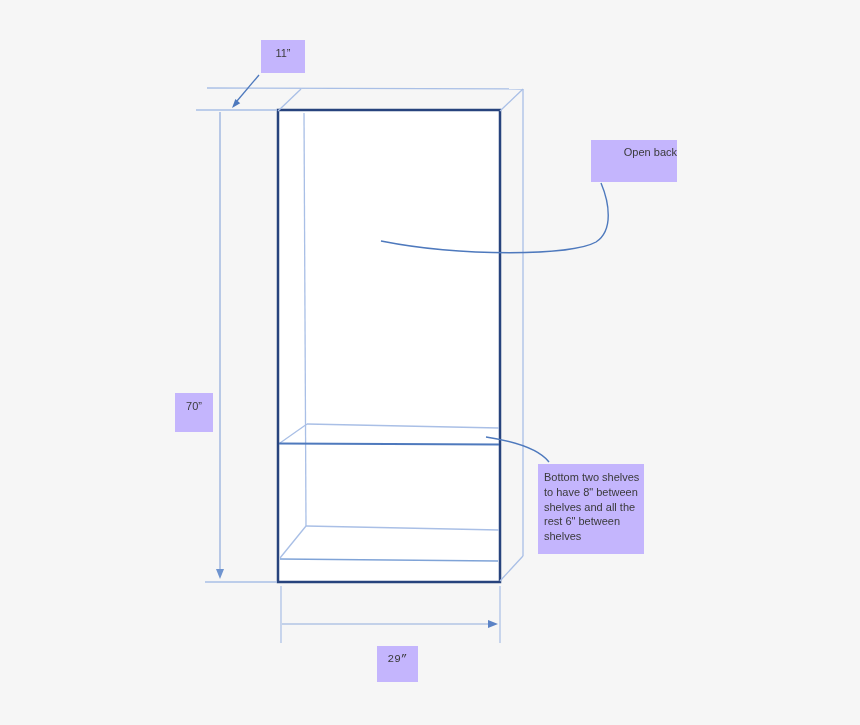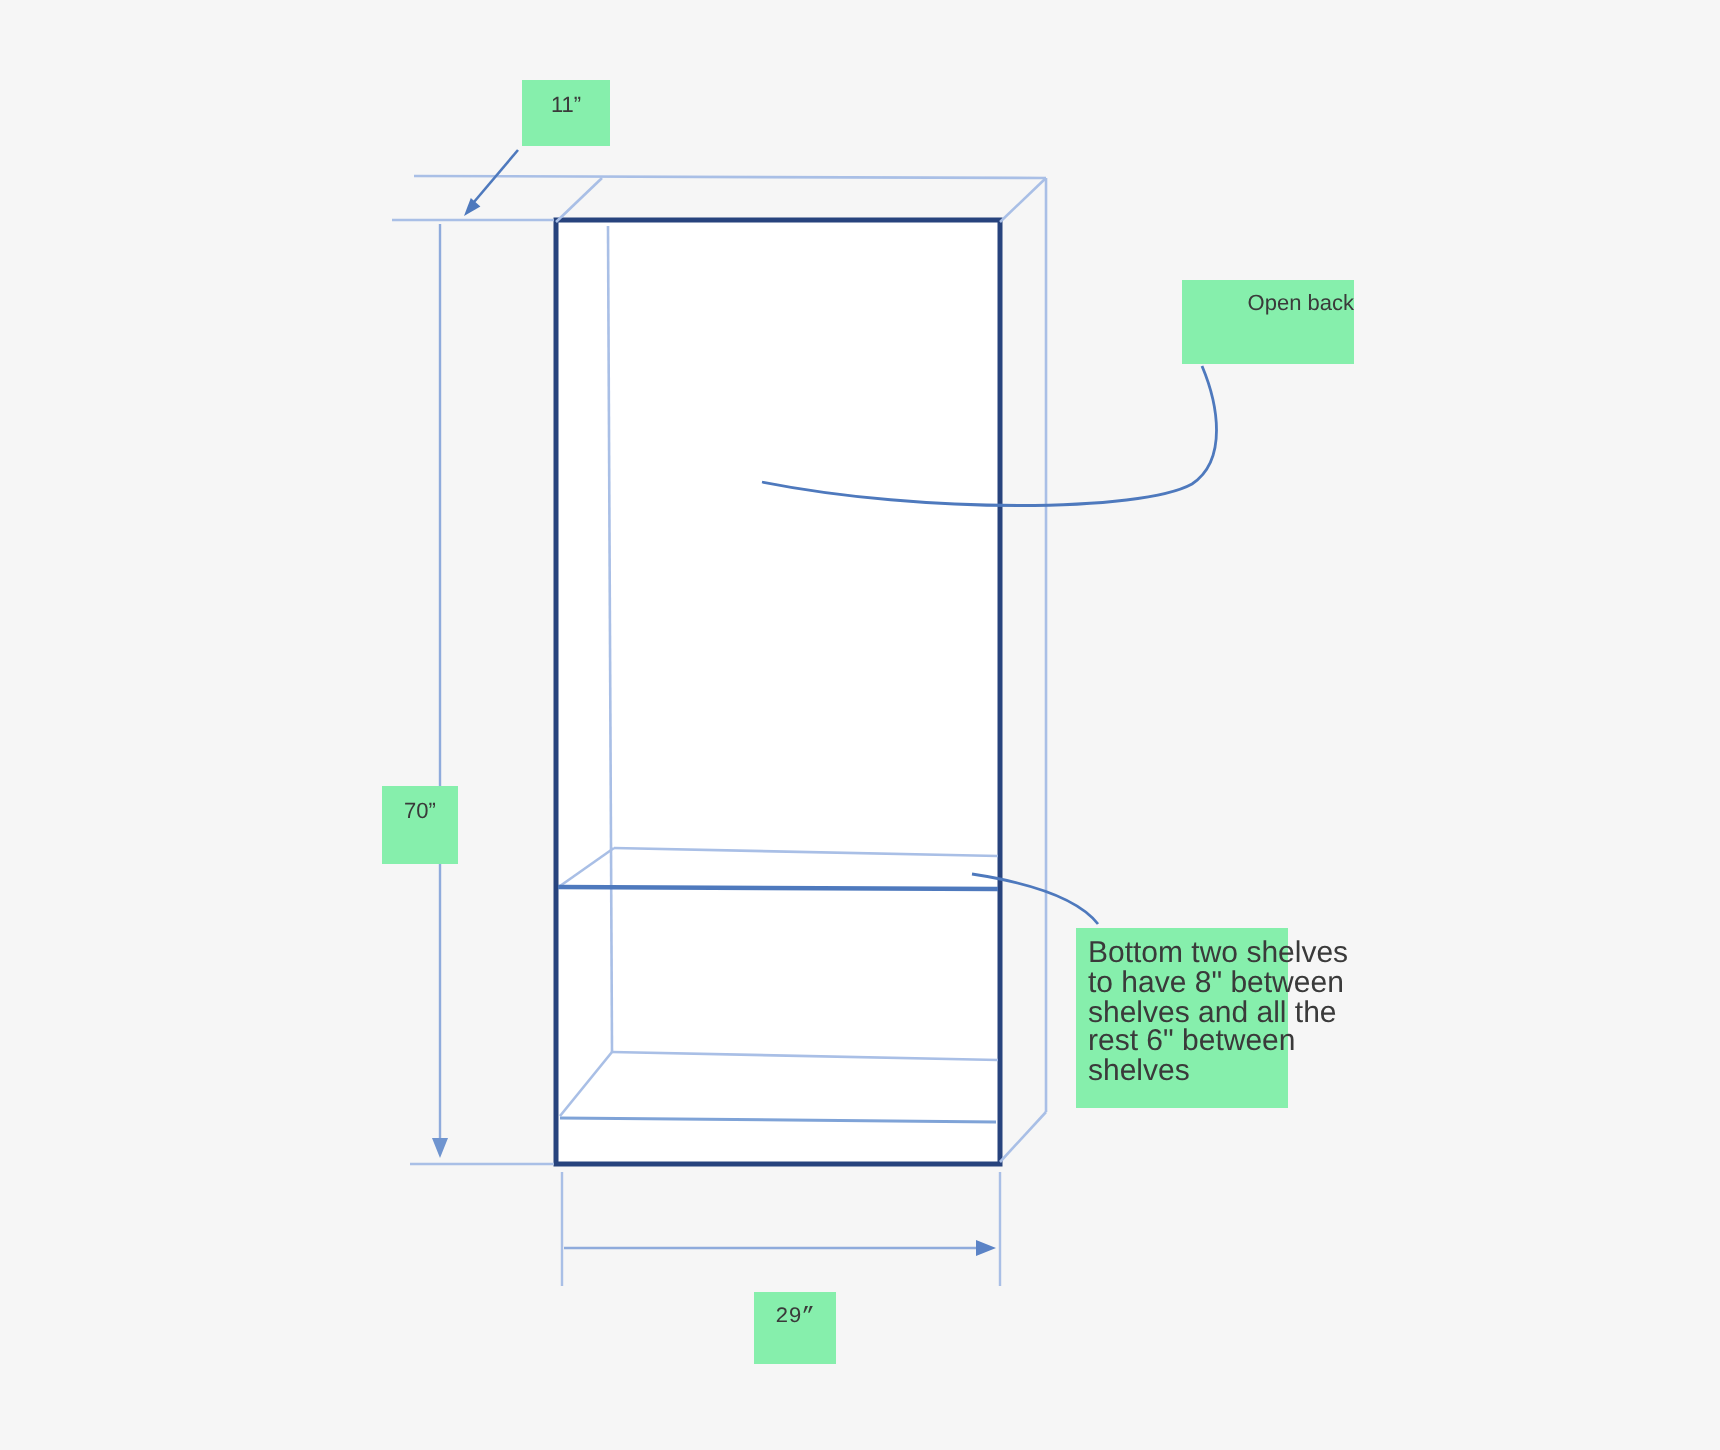--- a/index.html
+++ b/index.html
@@ -15,42 +15,42 @@
     background: #f6f6f6;
     overflow: hidden;
   }
   .canvas svg {
     position: absolute;
     left: 0;
     top: 0;
   }
   .label {
     position: absolute;
-    background: #86efac;
+    background: #c4b5fd;
     color: #3a3a3a;
     font-size: 11px;
     line-height: 1.2;
     box-sizing: border-box;
   }
   .dim-label {
     text-align: center;
     padding-top: 7px;
   }
   .label-depth  { left: 261px; top: 40px;  width: 44px;  height: 33px; }
-  .label-height { left: 191px; top: 393px; width: 38px;  height: 39px; }
+  .label-height { left: 175px; top: 393px; width: 38px;  height: 39px; }
   .label-width  { left: 377px; top: 646px; width: 41px;  height: 36px; font-family: Liberation Mono, monospace; }
   .label-open-back {
     left: 591px; top: 140px; width: 86px; height: 42px;
     padding: 6px 0 0 7px;
     text-align: right;
   }
   .label-shelf-note {
     left: 538px; top: 464px; width: 106px; height: 90px;
     padding: 6px 0 0 6px;
-    font-size: 15px;
+    font-size: 11px;
     line-height: 14.8px;
   }
   .note-line { white-space: nowrap; }
 </style>
 </head>
 <body>
 
 <div class="canvas">
 
   <svg width="860" height="725" viewBox="0 0 860 725">

